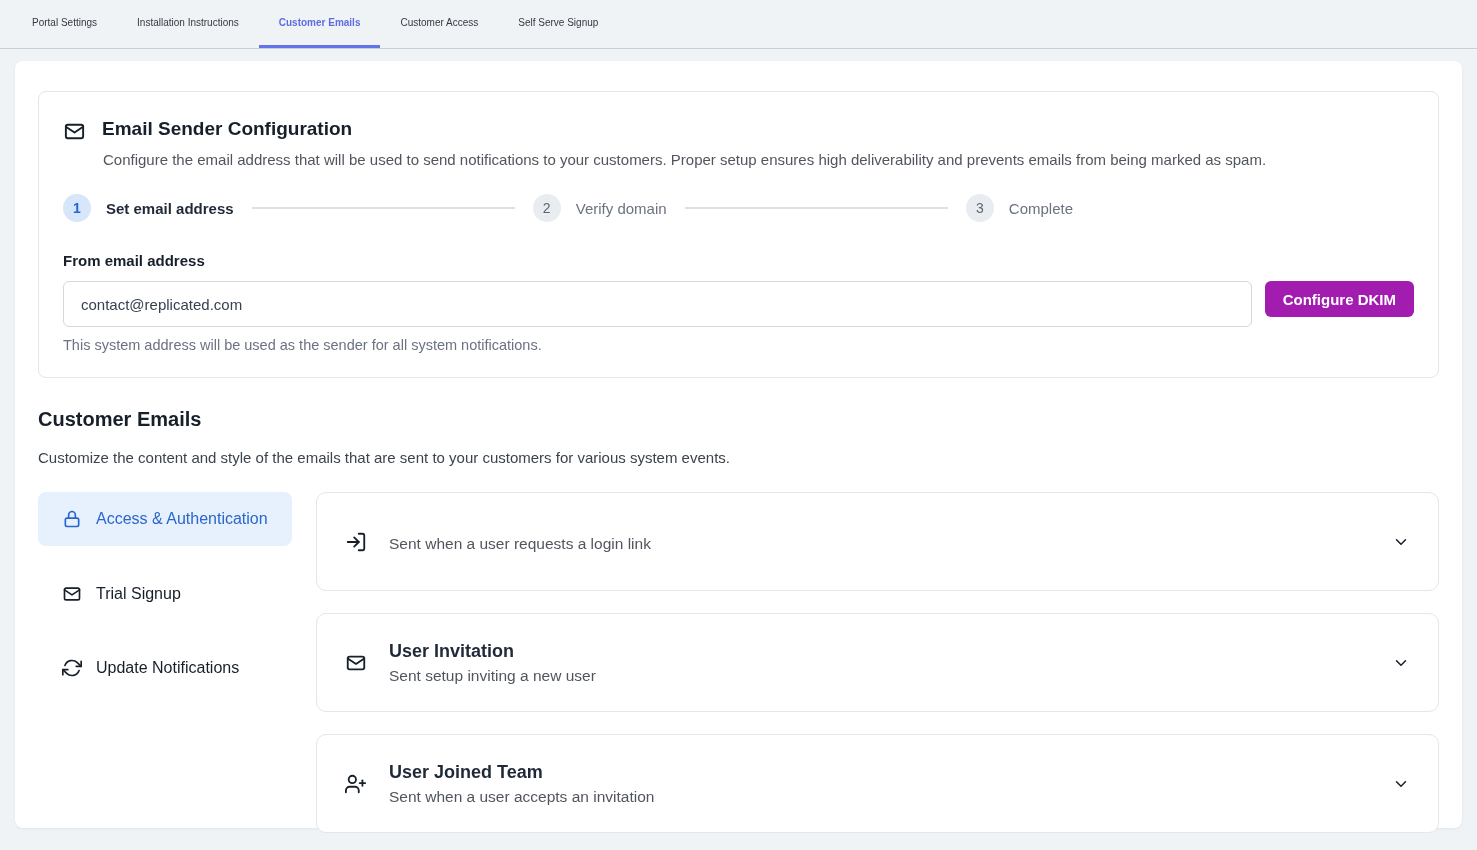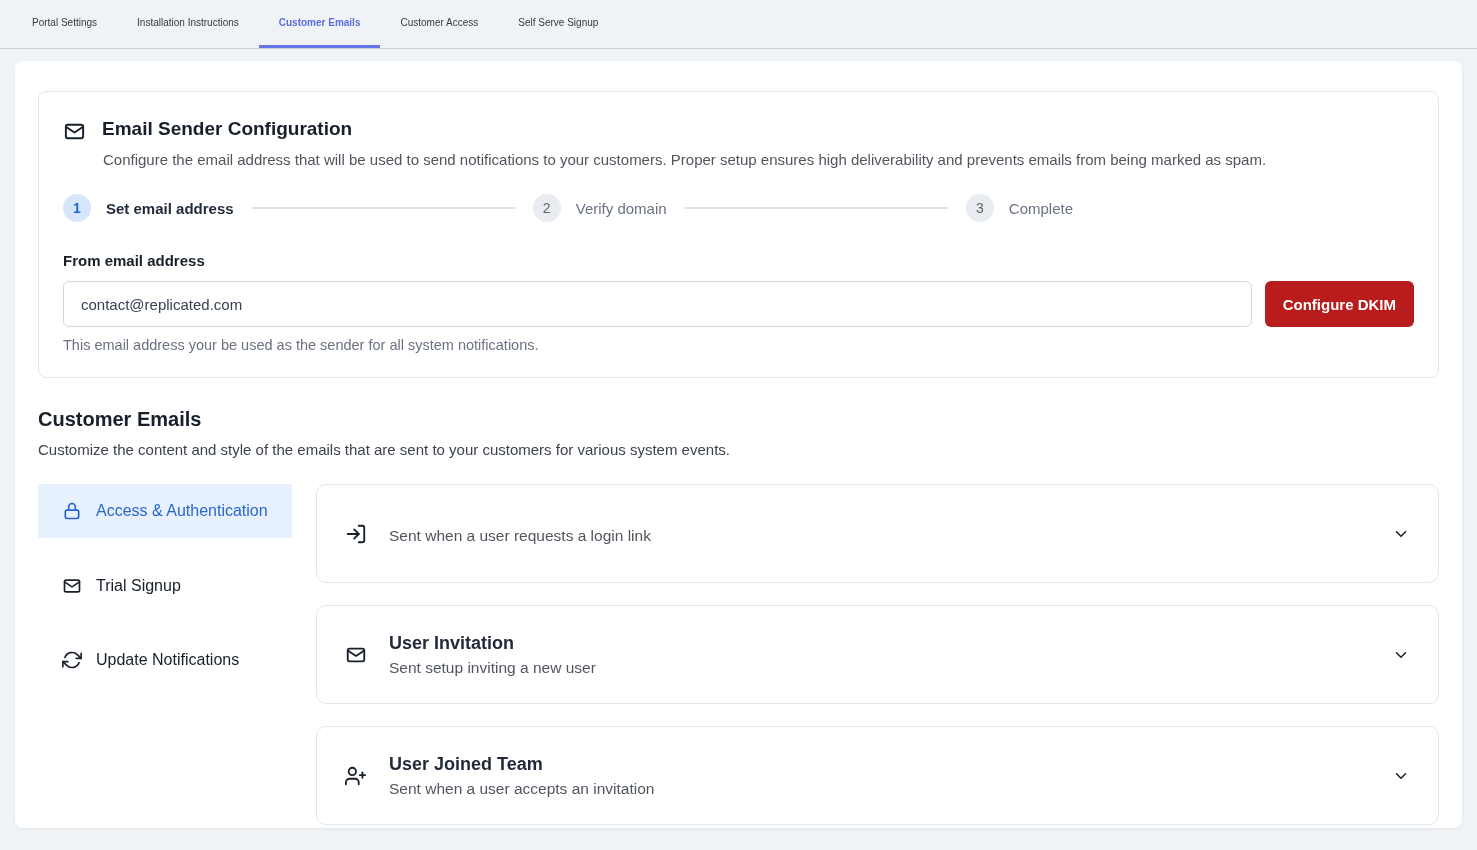--- a/index.html
+++ b/index.html
@@ -77,50 +77,50 @@
   .from-label { margin-top: 30px; font-size: 15px; font-weight: 700; color: #17202a; }
   .email-row { display: flex; margin-top: 12px; gap: 13px; }
   .email-input {
     flex: 1; height: 46px;
     border: 1px solid #d4d9de; border-radius: 6px;
     padding: 16px 17px; font-size: 15px; color: #374151;
     font-family: "Liberation Sans", sans-serif;
     background: #ffffff; outline: none;
   }
   .dkim-btn {
-    height: 46px; padding: 0 18px;
-    background: #b91c1c; color: #ffffff;
+    height: 36px; padding: 0 18px;
+    background: #a21caf; color: #ffffff;
     border: none; border-radius: 6px;
     font-size: 15px; font-weight: 700;
     font-family: "Liberation Sans", sans-serif;
     cursor: pointer; white-space: nowrap;
   }
   .email-helper { margin-top: 10px; font-size: 14.5px; color: #6b7280; }
 
   
   .section-head {
     display: flex; justify-content: space-between; align-items: flex-end;
     margin-top: 30px;
   }
   .section-title { font-size: 20px; font-weight: 700; color: #17202a; }
   .learn-link {
     display: flex; align-items: center; gap: 6px;
     color: #3b7ce8; font-size: 15px; font-weight: 700;
     text-decoration: none; cursor: pointer;
   }
-  .section-desc { margin-top: 10px; font-size: 15px; color: #3c434c; }
+  .section-desc { margin-top: 18px; font-size: 15px; color: #3c434c; }
 
   .content-row { display: flex; margin-top: 26px; gap: 24px; }
 
   
   .side-nav { width: 254px; flex-shrink: 0; }
   .side-item {
     display: flex; align-items: center; gap: 14px;
     padding: 14px 16px 14px 24px;
-    border-radius: 0;
+    border-radius: 8px;
     font-size: 16px; color: #17202a;
     cursor: pointer;
     margin-bottom: 22px;
   }
   .side-item .icon-wrap { color: #17202a; flex-shrink: 0; }
   .side-item.selected {
     background: #e7f0fd;
     color: #2a66cc;
     padding-top: 15px; padding-bottom: 15px;
   }
@@ -187,21 +187,21 @@
         <span class="step-circle">3</span>
         <span class="step-label">Complete</span>
       </div>
     </div>
 
     <div class="from-label">From email address</div>
     <div class="email-row">
       <input class="email-input" type="text" value="contact@replicated.com" style="">
       <button class="dkim-btn">Configure DKIM</button>
     </div>
-    <div class="email-helper">This email address your be used as the sender for all system notifications.</div>
+    <div class="email-helper">This system address will be used as the sender for all system notifications.</div>
   </div>
 
   <div class="section-head">
     <div class="section-title">Customer Emails</div>
   </div>
   <div class="section-desc">Customize the content and style of the emails that are sent to your customers for various system events.</div>
 
   <div class="content-row">
 
     <div class="side-nav">

